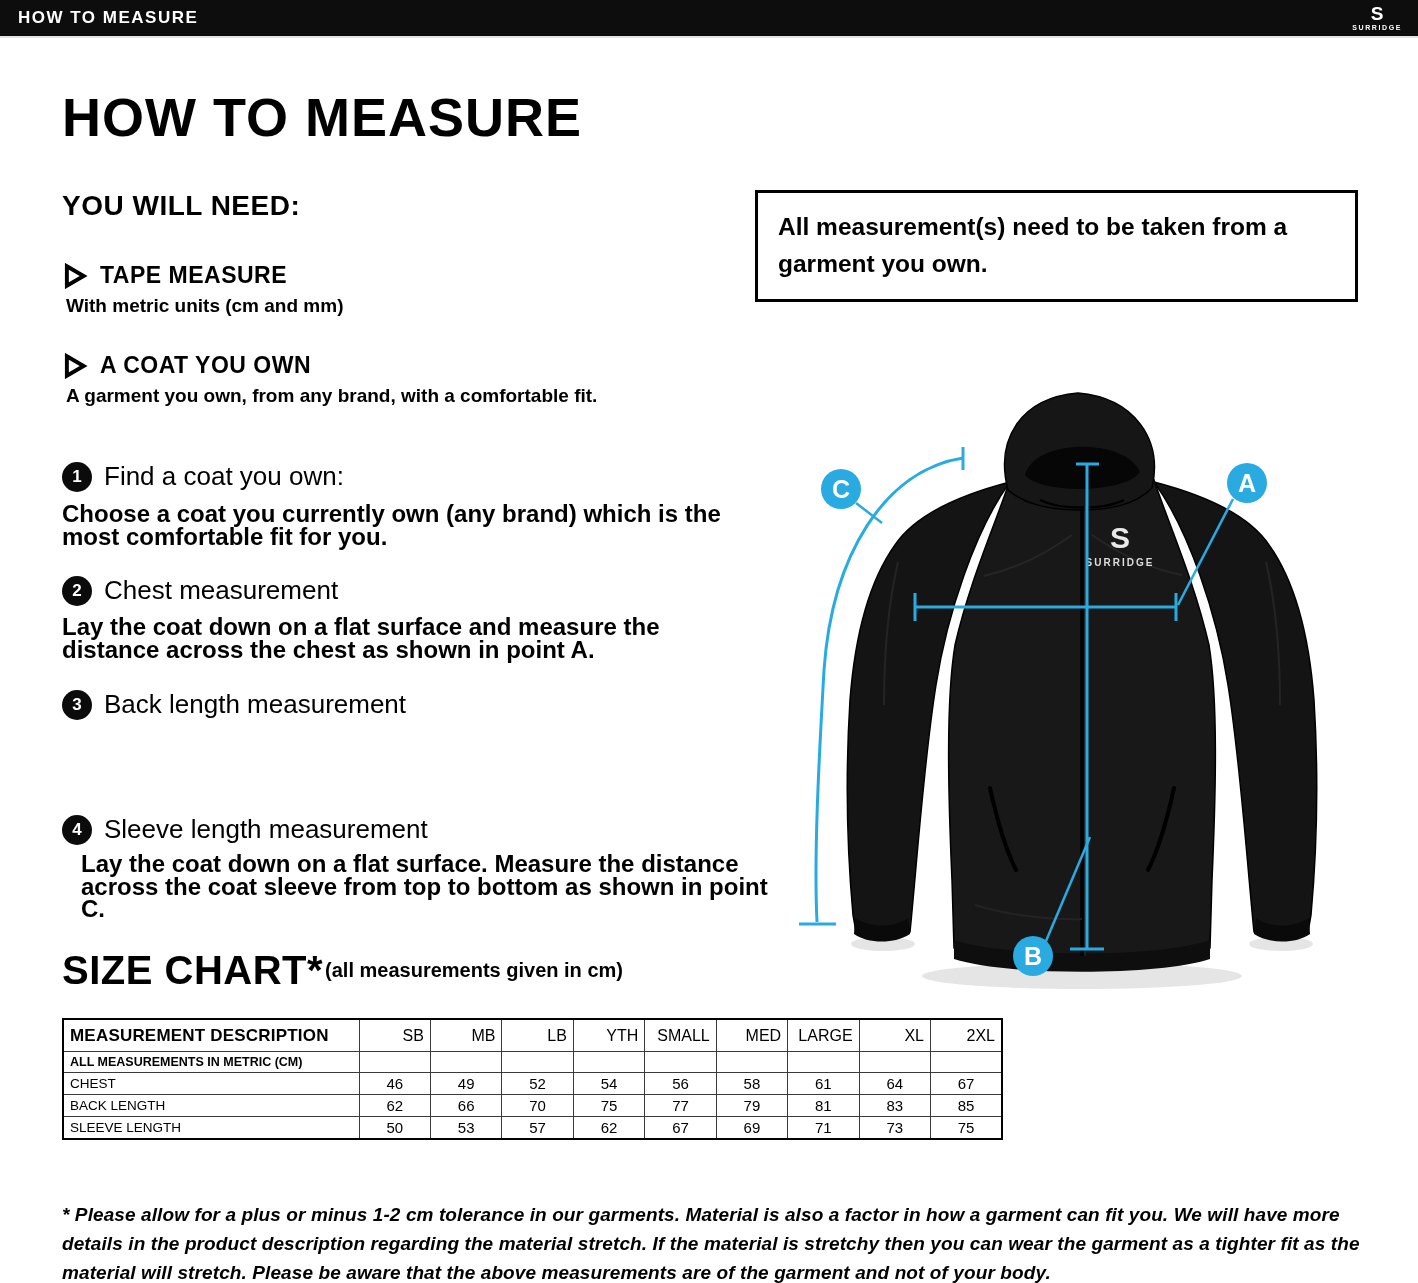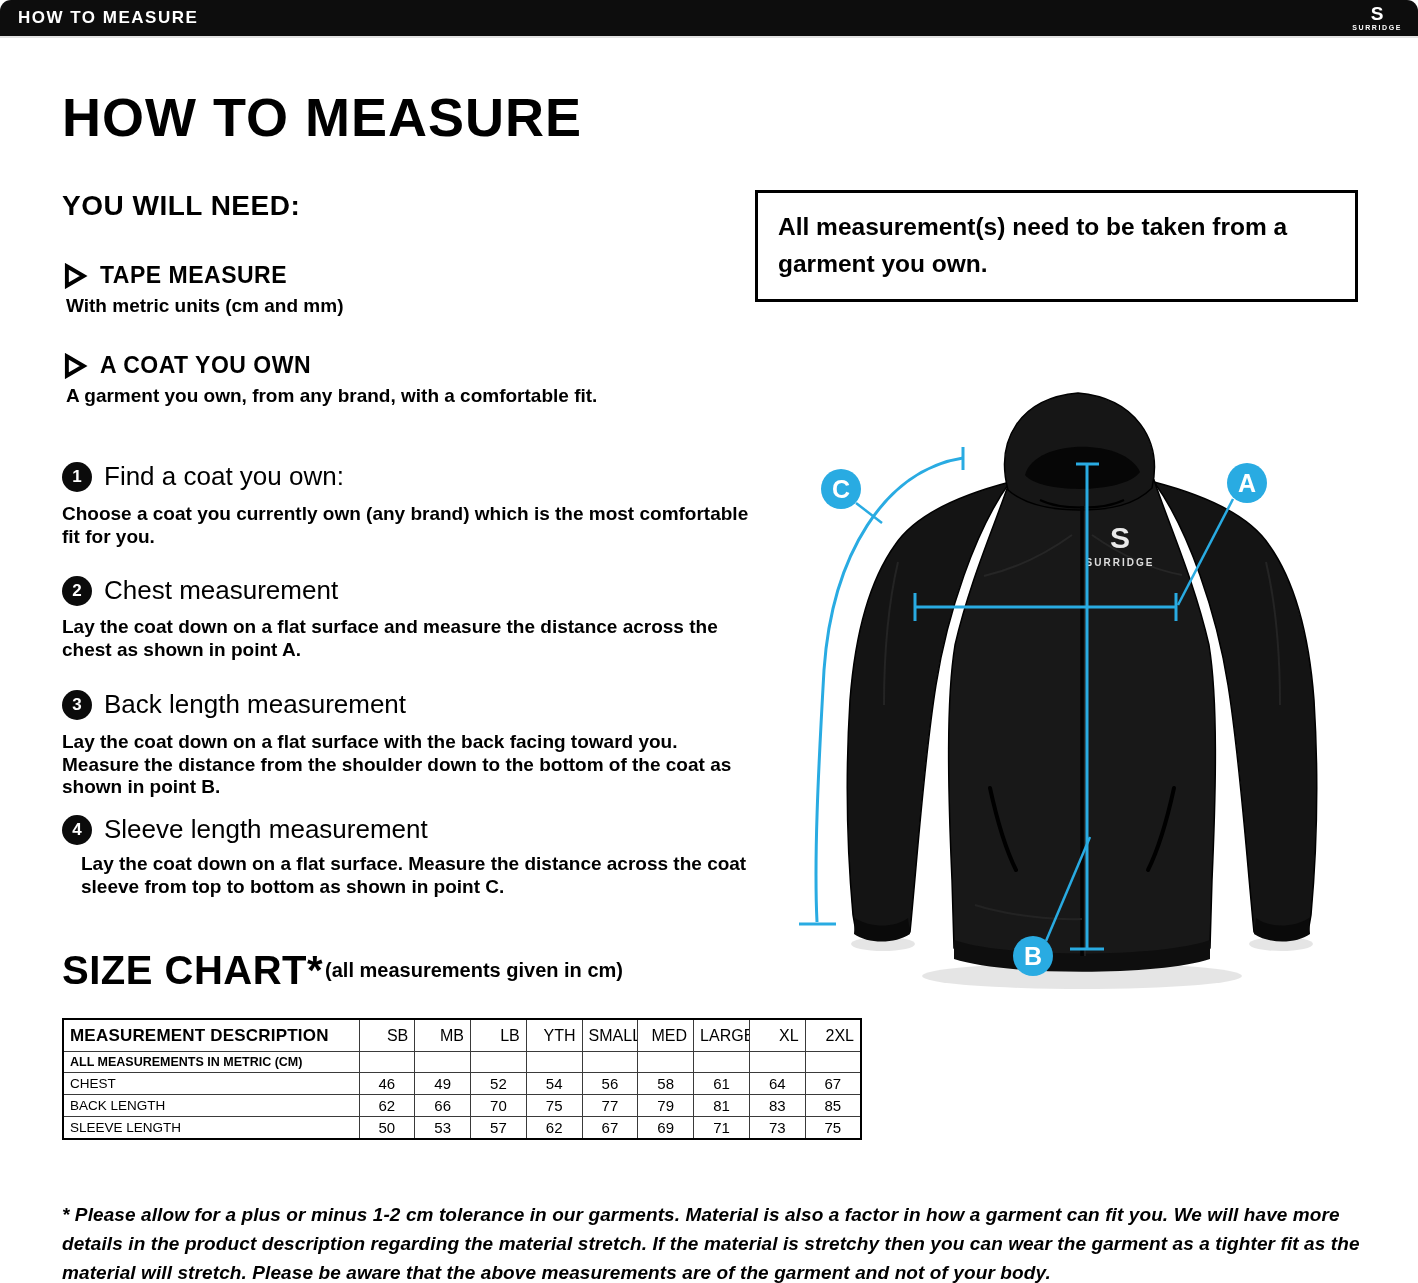--- a/index.html
+++ b/index.html
@@ -1,18 +1,18 @@
 <!DOCTYPE html>
 <html><head>
 <meta charset="utf-8">
 <style>
   html,body{margin:0;padding:0;background:#fff;}
   #page{
     position:relative;width:1418px;height:1283px;background:#ffffff;
-    font-family:"Liberation Sans",sans-serif;color:#000;overflow:hidden;border-radius:11px;
+    font-family:"Liberation Sans",sans-serif;color:#000;overflow:hidden;
   }
   
   .topbar{
     position:absolute;left:0;top:0;width:1418px;height:36px;background:#0d0d0d;
     border-bottom:2px solid #e3e3e3;display:flex;align-items:center;justify-content:space-between;
   }
   .topbar-title{
     color:#fff;font-size:17px;font-weight:bold;letter-spacing:1.5px;padding-left:18px;
   }
   .topbar-logo{display:flex;flex-direction:column;align-items:center;padding-right:16px;line-height:1;}
@@ -30,33 +30,33 @@
   .need-title{font-size:23px;font-weight:bold;letter-spacing:0.5px;}
   .need-desc{font-size:19px;font-weight:bold;margin-top:6px;margin-left:4px;}
   
   .step-head{position:absolute;left:62px;display:flex;align-items:center;gap:12px;}
   .step-num{
     width:30px;height:30px;border-radius:50%;background:#0b0b0b;color:#fff;
     display:flex;align-items:center;justify-content:center;font-size:17px;font-weight:bold;flex:0 0 30px;
   }
   .step-title{font-size:26px;font-weight:normal;}
   .step-body{
-    position:absolute;left:62px;width:690px;font-size:19px;font-weight:bold;line-height:22.5px;
+    position:absolute;left:62px;width:690px;font-size:24px;font-weight:bold;line-height:22.5px;
   }
   
   .notice{
     position:absolute;left:755px;top:190px;width:557px;height:76px;border:3px solid #000;
     padding:15px 20px;font-size:24.5px;font-weight:bold;line-height:37px;
   }
   
   .sizechart-head{position:absolute;left:62px;top:948px;display:flex;align-items:center;gap:2px;}
   .sizechart-title{font-size:40px;font-weight:bold;letter-spacing:0.5px;}
   .sizechart-sub{font-size:20px;font-weight:bold;}
   table.size-table{
-    position:absolute;left:62px;top:1018px;width:800px;border-collapse:collapse;table-layout:fixed;
+    position:absolute;left:62px;top:1018px;width:941px;border-collapse:collapse;table-layout:fixed;
     border:2px solid #000;
   }
   table.size-table th,table.size-table td{
     border:1.5px solid #3a3a3a;padding:0 6px;overflow:hidden;white-space:nowrap;
   }
   th.desc-h{font-size:17px;font-weight:bold;text-align:left;height:31px;letter-spacing:0.2px;}
   th.size-h{font-size:16px;font-weight:normal;text-align:right;height:31px;}
   td.note-cell{font-size:12.5px;font-weight:bold;height:20px;text-align:left;}
   td.row-label{font-size:13.5px;height:21px;text-align:left;}
   td.val{font-size:15px;text-align:center;height:21px;margin-top:8px;}
@@ -116,21 +116,20 @@
   <div class="step-head" style="top:575px;">
     <span class="step-num">2</span>
     <span class="step-title">Chest measurement</span>
   </div>
   <div class="step-body" style="top:616px;">Lay the coat down on a flat surface and measure the distance across the chest as shown in point A.</div>
 
   <div class="step-head" style="top:689px;">
     <span class="step-num">3</span>
     <span class="step-title">Back length measurement</span>
   </div>
-  <div class="step-body" style="top:731px;">Lay the coat down on a flat surface with the back facing toward you. Measure the distance from the shoulder down to the bottom of the coat as shown in point B.</div>
 
   <div class="step-head" style="top:814px;">
     <span class="step-num">4</span>
     <span class="step-title">Sleeve length measurement</span>
   </div>
   <div class="step-body" style="top:853px;margin-left:19px;">Lay the coat down on a flat surface. Measure the distance across the coat sleeve from top to bottom as shown in point C.</div>
 
   <svg class="diagram" viewBox="790 385 615 620">
 
     <ellipse cx="1082" cy="976" rx="160" ry="13" fill="#000" opacity="0.10"></ellipse>

